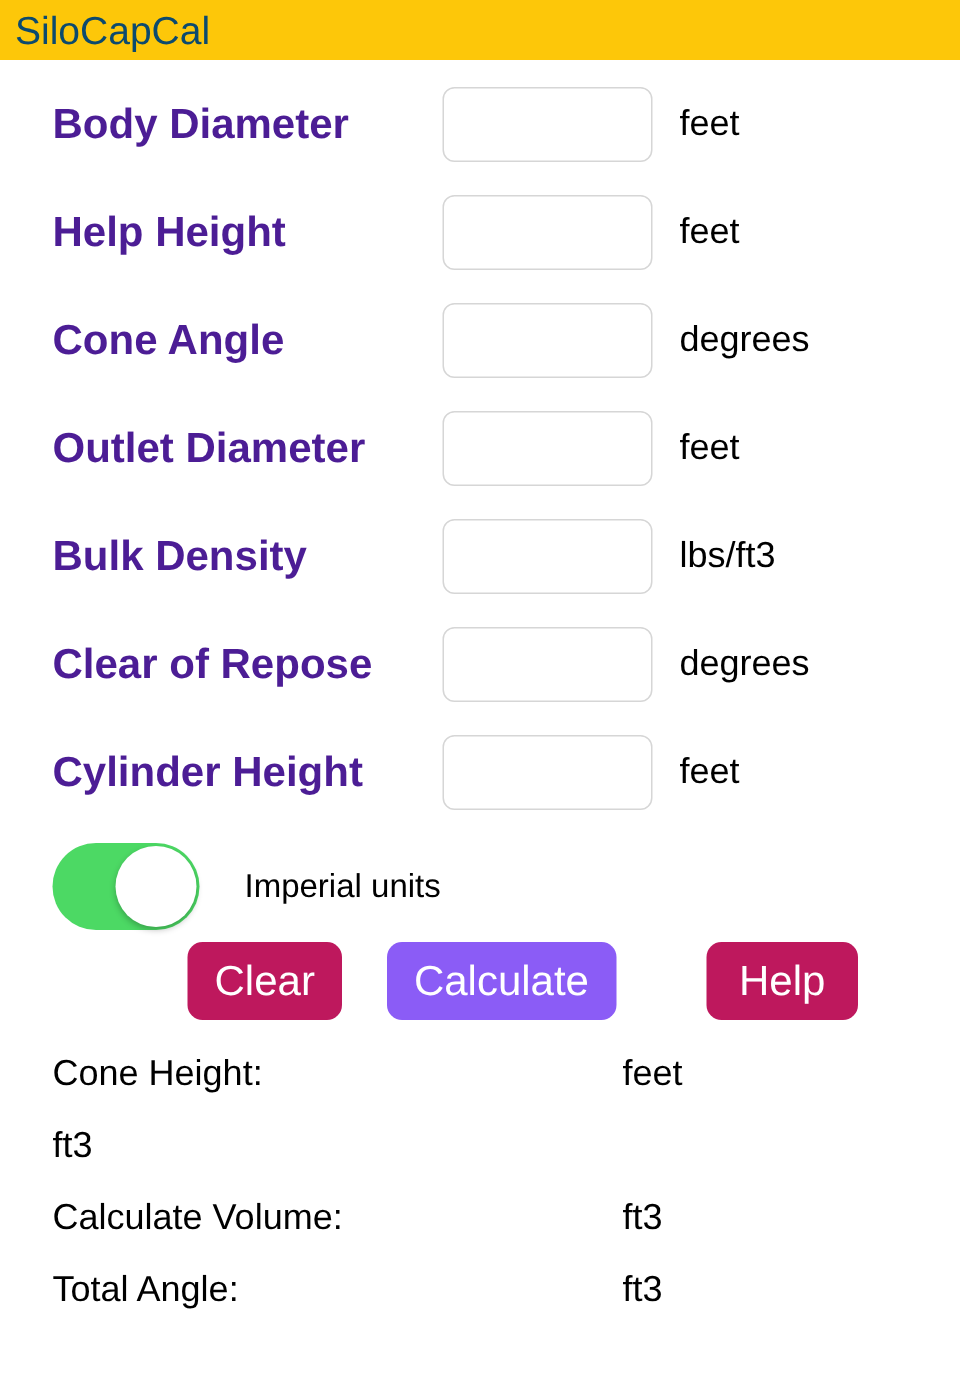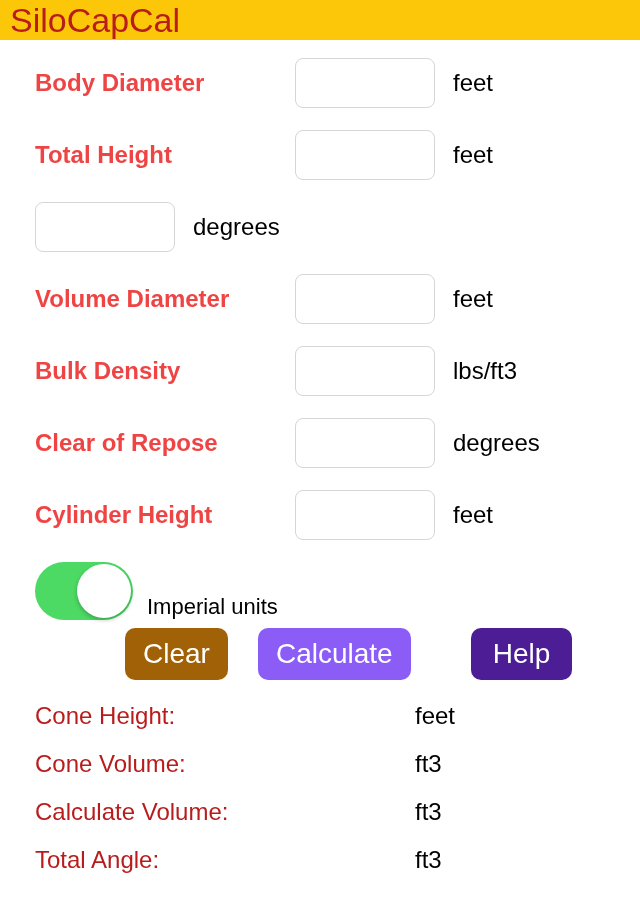--- a/index.html
+++ b/index.html
@@ -14,58 +14,59 @@
       background: #ffffff;
     }
     .header {
       background: #fdc709;
       padding: 6px 10px;
       height: 40px;
       display: flex;
       align-items: center;
     }
     .header-title {
-      color: #b91c1c;
-      font-size: 34px;
+      color: #0c4a6e;
+      font-size: 26px;
       font-weight: 400;
     }
     .content {
       padding: 18px 35px 0 35px;
     }
     .input-row {
       display: flex;
       align-items: center;
       margin-bottom: 22px;
     }
     .input-label {
       font-weight: bold;
-      font-size: 24px;
+      font-size: 28px;
       width: 260px;
-      color: #ef4444;
+      color: #4c1d95;
     }
     .input-field {
       width: 140px;
       height: 50px;
       border: 1px solid #d6d6d6;
       border-radius: 8px;
       font-size: 20px;
       padding: 0 10px;
       margin-right: 18px;
       background: #ffffff;
     }
     .unit-label {
       font-size: 24px;
       color: #000000;
       font-weight: 400;
     }
     .toggle-row {
       display: flex;
-      align-items: flex-end;
+      align-items: center;
       margin-bottom: 8px;
       margin-top: 0;
+      gap: 16px;
     }
     .toggle {
       width: 98px;
       height: 58px;
       background: #4cd964;
       border-radius: 29px;
       position: relative;
       cursor: pointer;
       margin-right: 14px;
     }
@@ -95,38 +96,38 @@
     .btn {
       border: none;
       border-radius: 10px;
       color: #ffffff;
       font-size: 28px;
       font-weight: 400;
       padding: 10px 18px;
       cursor: pointer;
     }
     .btn-gray {
-      background: #a16207;
+      background: #be185d;
     }
     .btn-yellow {
       background: #8b5cf6;
     }
     .btn-help {
-      background: #4c1d95;
+      background: #be185d;
       padding: 10px 22px;
       margin-left: 30px;
     }
     .output-row {
       display: flex;
       align-items: center;
       margin-bottom: 20px;
     }
     .output-label {
       font-size: 24px;
-      color: #b91c1c;
+      color: #000000;
       font-weight: 400;
       width: 380px;
     }
     .output-unit {
       font-size: 24px;
       color: #000000;
       font-weight: 400;
     }
   </style>
 </head>
@@ -138,32 +139,33 @@
 
 <div class="content">
 
   <div class="input-row">
     <span class="input-label">Body Diameter</span>
     <input class="input-field" type="text" value="" style="">
     <span class="unit-label">feet</span>
   </div>
 
   <div class="input-row">
-    <span class="input-label">Total Height</span>
-    <input class="input-field" type="text" value="" style="">
-    <span class="unit-label">feet</span>
-  </div>
-
-  <div class="input-row">
+    <span class="input-label">Help Height</span>
+    <input class="input-field" type="text" value="" style="">
+    <span class="unit-label">feet</span>
+  </div>
+
+  <div class="input-row">
+    <span class="input-label">Cone Angle</span>
     <input class="input-field" type="text" value="" style="">
     <span class="unit-label">degrees</span>
   </div>
 
   <div class="input-row">
-    <span class="input-label">Volume Diameter</span>
+    <span class="input-label">Outlet Diameter</span>
     <input class="input-field" type="text" value="" style="">
     <span class="unit-label">feet</span>
   </div>
 
   <div class="input-row">
     <span class="input-label">Bulk Density</span>
     <input class="input-field" type="text" value="" style="">
     <span class="unit-label">lbs/ft3</span>
   </div>
 
@@ -191,21 +193,20 @@
     <button class="btn btn-yellow">Calculate</button>
     <button class="btn btn-help">Help</button>
   </div>
 
   <div class="output-row">
     <span class="output-label">Cone Height:</span>
     <span class="output-unit">feet</span>
   </div>
 
   <div class="output-row">
-    <span class="output-label">Cone Volume:</span>
     <span class="output-unit">ft3</span>
   </div>
 
   <div class="output-row">
     <span class="output-label">Calculate Volume:</span>
     <span class="output-unit">ft3</span>
   </div>
 
   <div class="output-row">
     <span class="output-label">Total Angle:</span>

